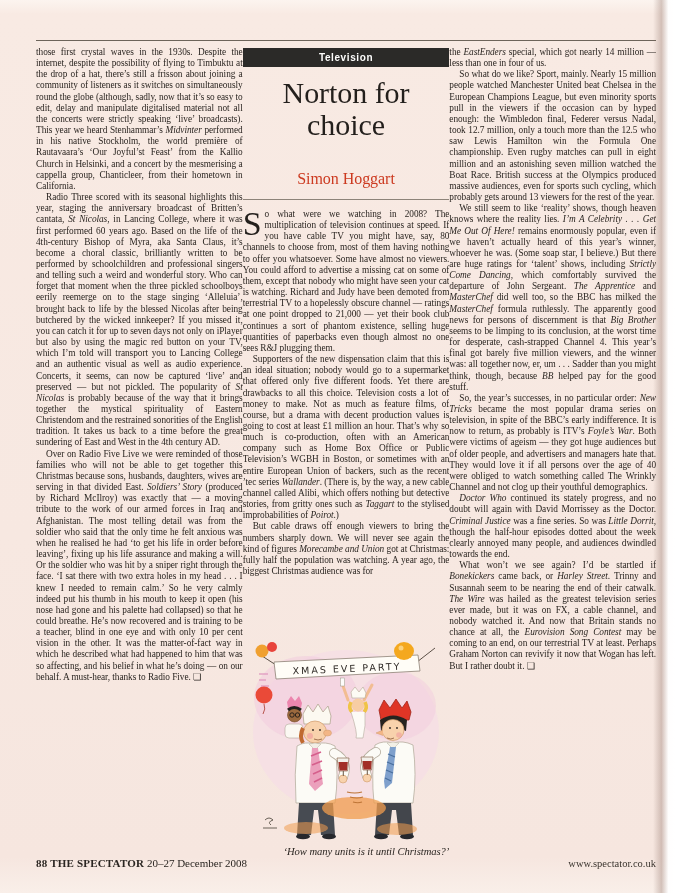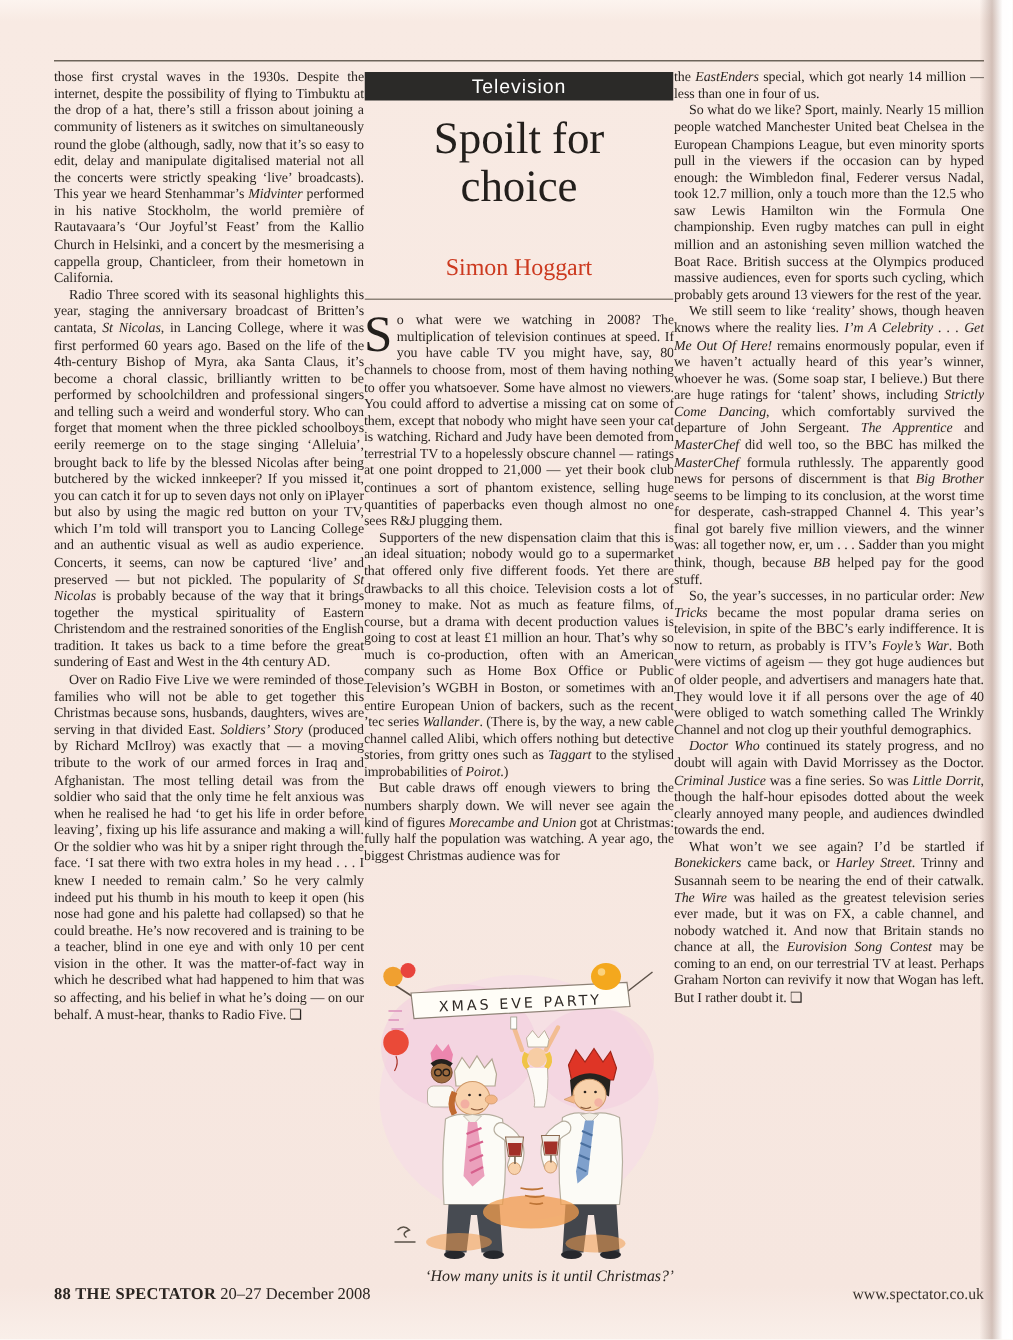--- a/index.html
+++ b/index.html
@@ -30,22 +30,22 @@
     font-size:9.3px;line-height:11.15px;letter-spacing:-0.05px;
     text-align:justify;color:#2a2521;
   }
   .col p{margin:0;}
   .col p + p{text-indent:10px;}
   .it{font-style:italic;}
   .col-middle{display:flex;flex-direction:column;}
 
   .section-banner{
     background:#2b2a28;color:#fdfdfc;text-align:center;
-    font-family:"Liberation Sans", sans-serif;font-weight:normal;
-    font-size:13px;line-height:19px;letter-spacing:0.6px;
+    font-family:"Liberation Sans", sans-serif;font-weight:bold;
+    font-size:10px;line-height:19px;letter-spacing:0.6px;
     margin:1px 0 8px 0;
   }
   .title{
     font-weight:normal;font-size:30px;line-height:32px;text-align:center;
     color:#231f1c;margin:2px 14px 7px 14px;
   }
   .byline{
     text-align:center;font-size:16px;line-height:18px;color:#cc3a20;margin-bottom:11px;margin-top:22px;
   }
   .byline-rule{height:1px;background:#8d8379;margin-bottom:9px;}
@@ -78,21 +78,21 @@
   <div class="columns">
 
     <div class="col">
         <p><span>those first crystal waves in the 1930s. Despite the internet, despite the possibility of flying to Timbuktu at the drop of a hat, there’s still a frisson about joining a community of listeners as it switches on simultaneously round the globe (although, sadly, now that it’s so easy to edit, delay and manipulate digitalised material not all the concerts were strictly speaking ‘live’ broadcasts). This year we heard Stenhammar’s </span><span class="it">Midvinter</span><span> performed in his native Stockholm, the world première of Rautavaara’s ‘Our Joyful’st Feast’ from the Kallio Church in Helsinki, and a concert by the mesmerising a cappella group, Chanticleer, from their hometown in California.</span></p>
         <p><span>Radio Three scored with its seasonal highlights this year, staging the anniversary broadcast of Britten’s cantata, </span><span class="it">St Nicolas</span><span>, in Lancing College, where it was first performed 60 years ago. Based on the life of the 4th-century Bishop of Myra, aka Santa Claus, it’s become a choral classic, brilliantly written to be performed by schoolchildren and professional singers and telling such a weird and wonderful story. Who can forget that moment when the three pickled schoolboys eerily reemerge on to the stage singing ‘Alleluia’, brought back to life by the blessed Nicolas after being butchered by the wicked innkeeper? If you missed it, you can catch it for up to seven days not only on iPlayer but also by using the magic red button on your TV, which I’m told will transport you to Lancing College and an authentic visual as well as audio experience. Concerts, it seems, can now be captured ‘live’ and preserved — but not pickled. The popularity of </span><span class="it">St Nicolas</span><span> is probably because of the way that it brings together the mystical spirituality of Eastern Christendom and the restrained sonorities of the English tradition. It takes us back to a time before the great sundering of East and West in the 4th century AD.</span></p>
         <p><span>Over on Radio Five Live we were reminded of those families who will not be able to get together this Christmas because sons, husbands, daughters, wives are serving in that divided East. </span><span class="it">Soldiers’ Story</span><span> (produced by Richard McIlroy) was exactly that — a moving tribute to the work of our armed forces in Iraq and Afghanistan. The most telling detail was from the soldier who said that the only time he felt anxious was when he realised he had ‘to get his life in order before leaving’, fixing up his life assurance and making a will. Or the soldier who was hit by a sniper right through the face. ‘I sat there with two extra holes in my head . . . I knew I needed to remain calm.’ So he very calmly indeed put his thumb in his mouth to keep it open (his nose had gone and his palette had collapsed) so that he could breathe. He’s now recovered and is training to be a teacher, blind in one eye and with only 10 per cent vision in the other. It was the matter-of-fact way in which he described what had happened to him that was so affecting, and his belief in what he’s doing — on our behalf. A must-hear, thanks to Radio Five. ❏</span></p>
       </div>
 
     <div class="col col-middle">
       <div class="section-banner">Television</div>
-      <h1 class="title">Spoilt for choice</h1>
+      <h1 class="title">Norton for choice</h1>
       <div class="byline">Simon Hoggart</div>
       <div class="byline-rule"></div>
       <div class="body">
           <p class="dropcap"><span>So what were we watching in 2008? The multiplication of television continues at speed. If you have cable TV you might have, say, 80 channels to choose from, most of them having nothing to offer you whatsoever. Some have almost no viewers. You could afford to advertise a missing cat on some of them, except that nobody who might have seen your cat is watching. Richard and Judy have been demoted from terrestrial TV to a hopelessly obscure channel — ratings at one point dropped to 21,000 — yet their book club continues a sort of phantom existence, selling huge quantities of paperbacks even though almost no one sees R&amp;J plugging them.</span></p>
           <p><span>Supporters of the new dispensation claim that this is an ideal situation; nobody would go to a supermarket that offered only five different foods. Yet there are drawbacks to all this choice. Television costs a lot of money to make. Not as much as feature films, of course, but a drama with decent production values is going to cost at least £1 million an hour. That’s why so much is co-production, often with an American company such as Home Box Office or Public Television’s WGBH in Boston, or sometimes with an entire European Union of backers, such as the recent ’tec series </span><span class="it">Wallander</span><span>. (There is, by the way, a new cable channel called Alibi, which offers nothing but detective stories, from gritty ones such as </span><span class="it">Taggart</span><span> to the stylised improbabilities of </span><span class="it">Poirot</span><span>.)</span></p>
           <p><span>But cable draws off enough viewers to bring the numbers sharply down. We will never see again the kind of figures </span><span class="it">Morecambe and Union</span><span> got at Christmas: fully half the population was watching. A year ago, the biggest Christmas audience was for</span></p>
         </div>
 
       <div class="cartoon-block">
         <svg viewBox="0 0 190 200" width="190" height="200">

